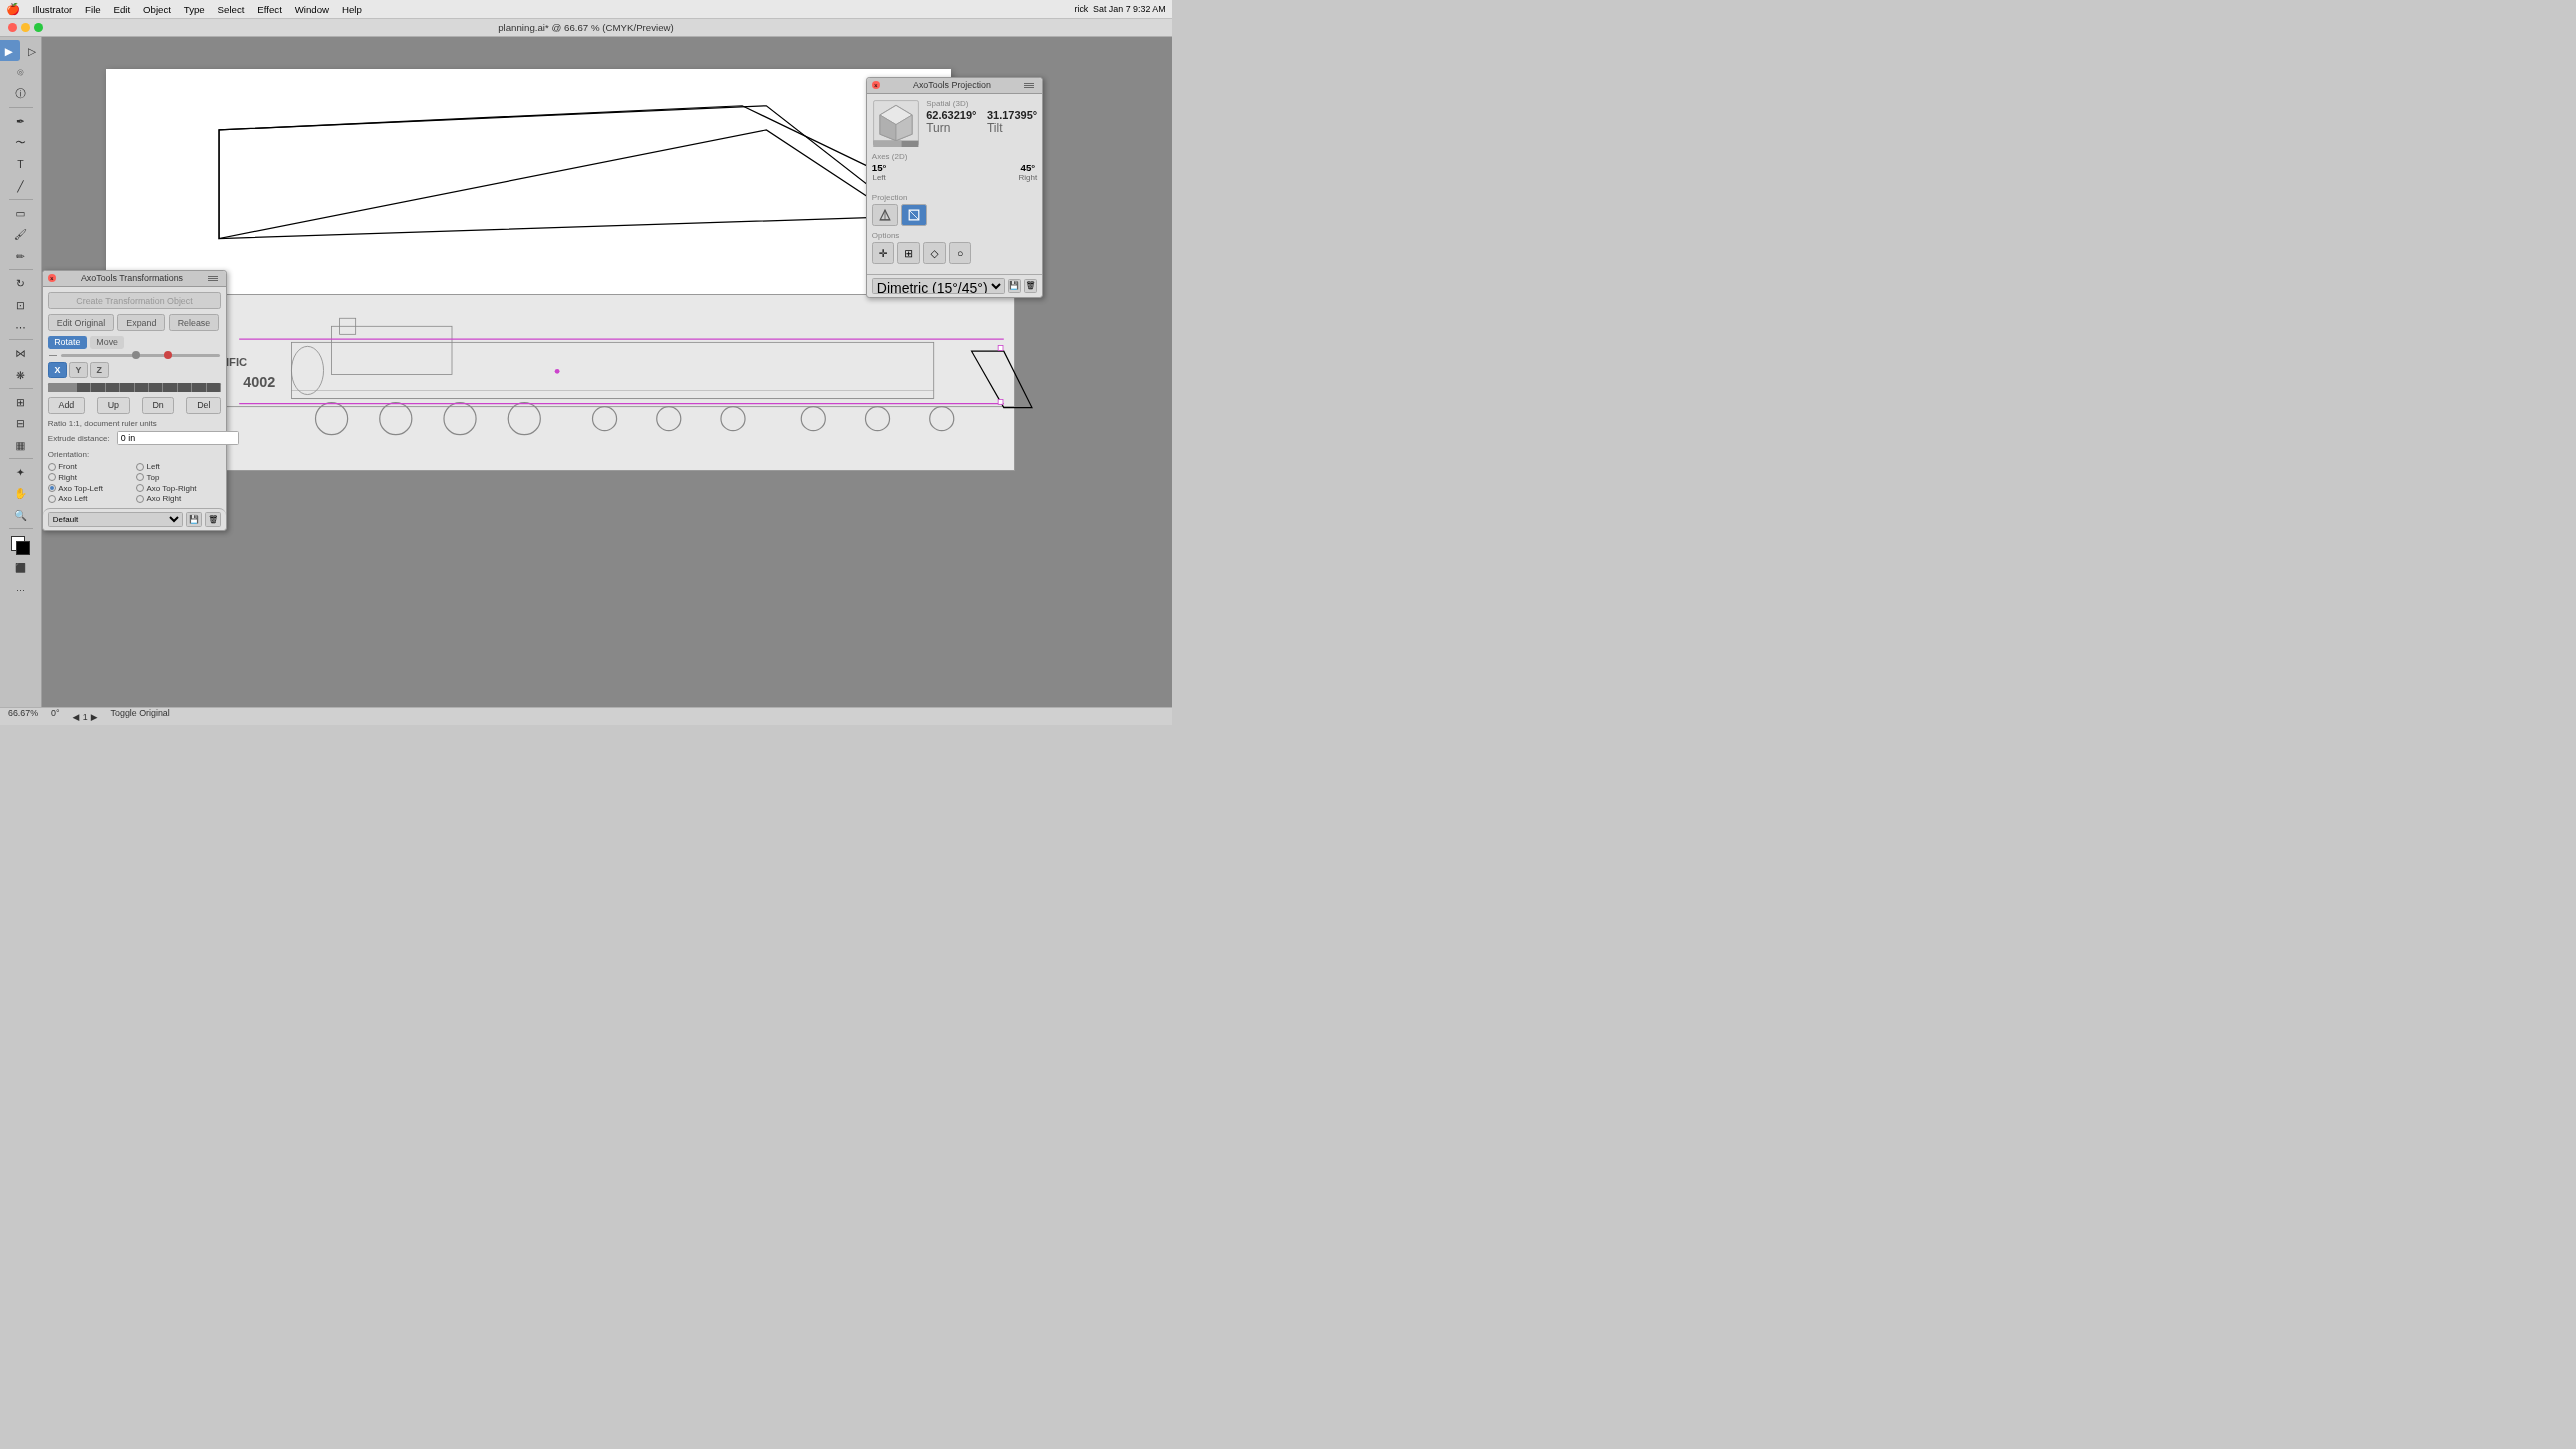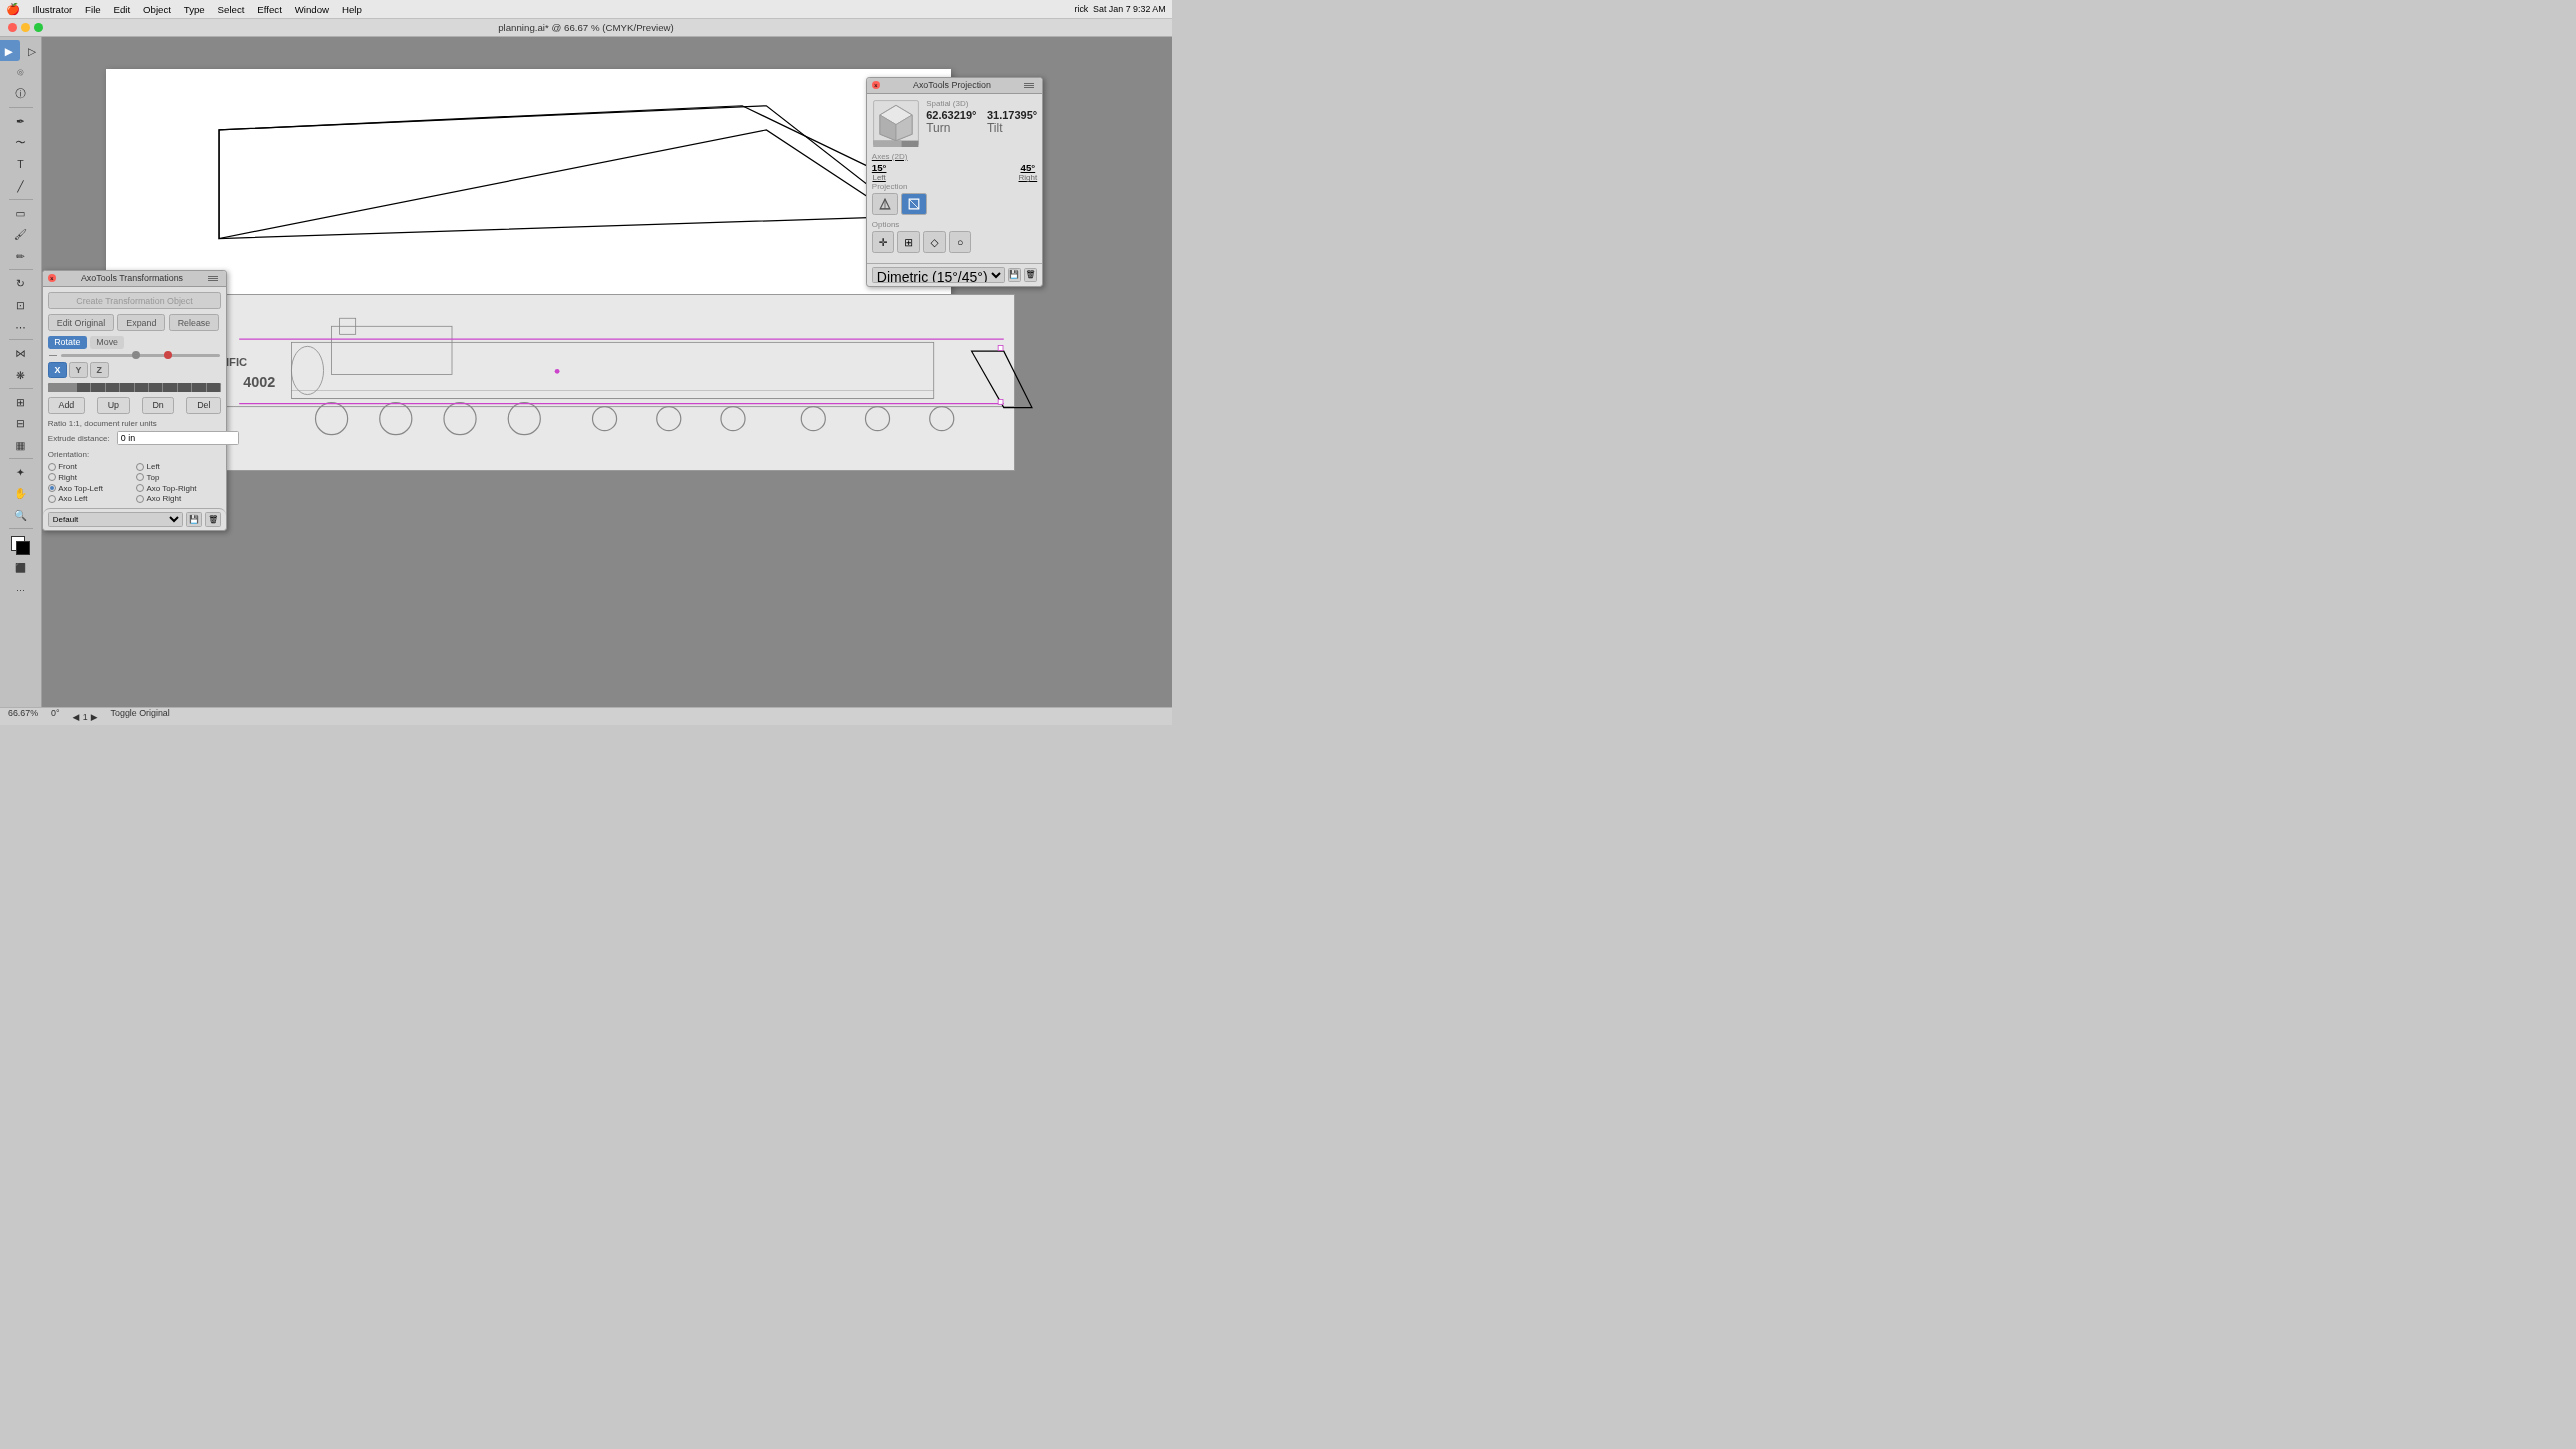--- a/index.html
+++ b/index.html
@@ -495,22 +495,21 @@
       font-size: 11px;
       font-weight: bold;
       color: #222;
     }
     .spatial-lbl {
       font-size: 12px;
       color: #666;
       text-align: left;
     }
     .axes-section {
-      margin-bottom: 0;
-      text-decoration: underline;
+      margin-bottom: 11px;
     }
     .section-label {
       font-size: 8px;
       color: #888;
       margin-bottom: 1.6px;
     }
     .axes-row {
       display: flex;
       justify-content: space-between;
     }

